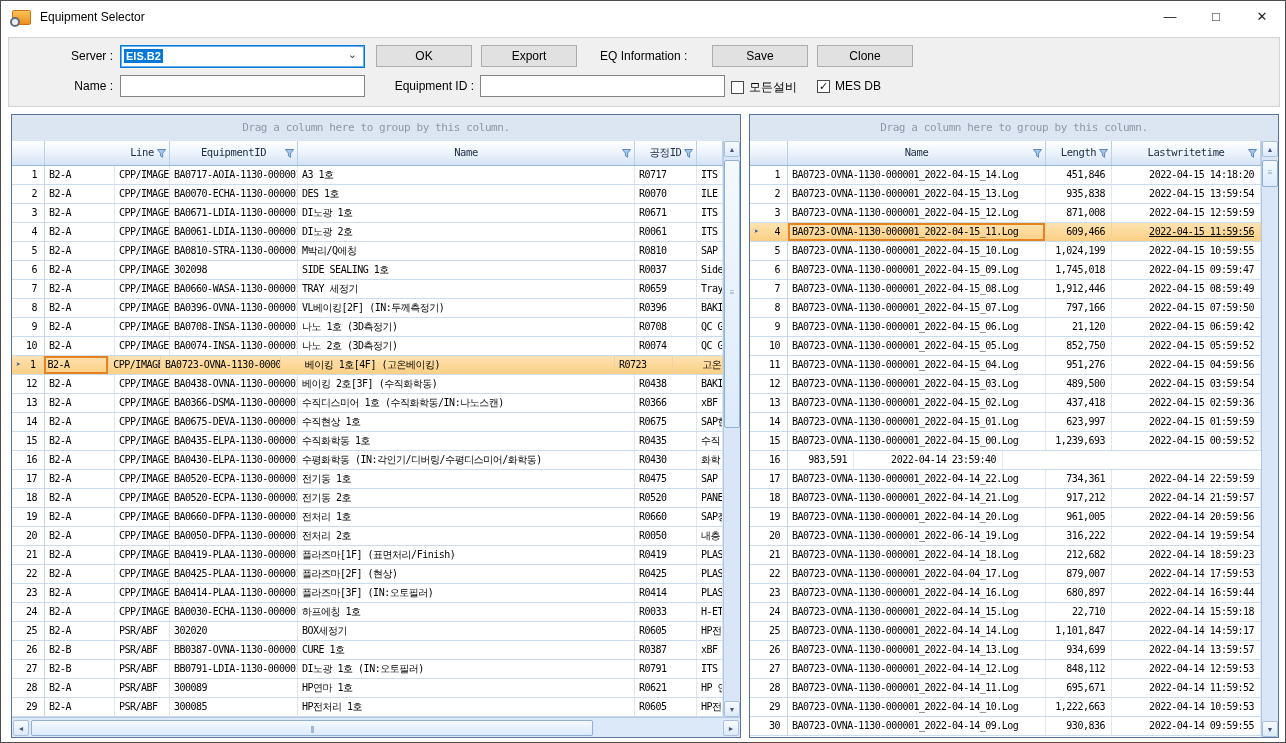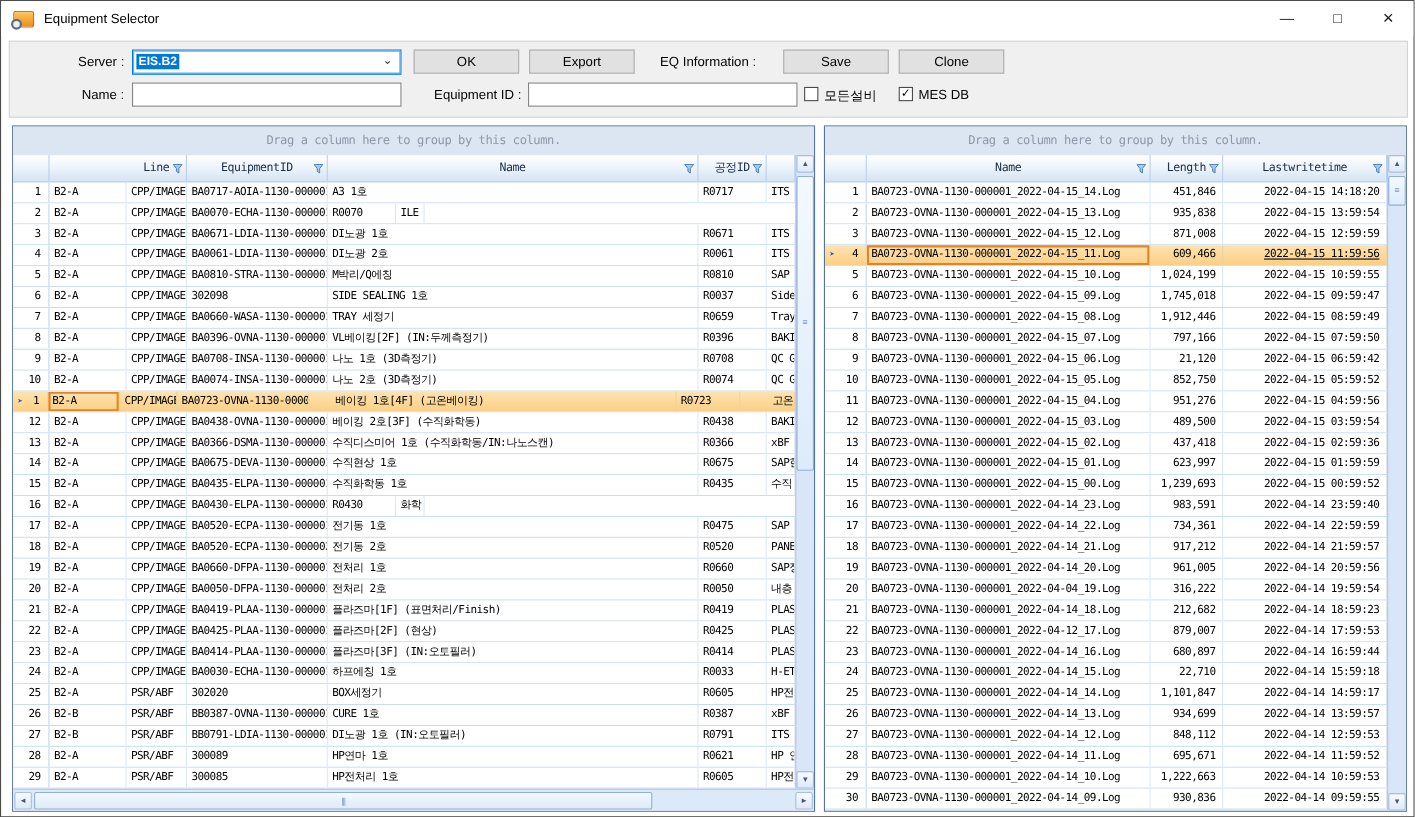--- a/index.html
+++ b/index.html
@@ -12,21 +12,21 @@
   .tb-spacer{flex:1;}
   .wbtn{width:46px;height:32px;text-align:center;line-height:32px;font-size:13px;color:#1a1a1a;cursor:default;}
   
   .toolbar{position:absolute;left:7px;top:36px;width:1272px;height:70px;background:#f0f0f0;border:1px solid #d4d4d4;box-sizing:border-box;}
   .lbl{position:absolute;font-size:12px;line-height:22px;color:#000;}
   .btn{position:absolute;height:22px;background:#e1e1e1;border:1px solid #adadad;box-sizing:border-box;font-size:12px;text-align:center;line-height:20px;color:#000;}
   .input{position:absolute;height:22px;background:#fff;border:1px solid #848484;box-sizing:border-box;}
   .combo{position:absolute;left:111px;top:7px;width:245px;height:23px;background:#fff;border:1px solid #0078d7;box-shadow:0 0 0 1px #66aef0 inset;box-sizing:border-box;}
   .combo .val{position:absolute;left:3px;top:3px;background:#0078d7;color:#fff;font-size:11px;line-height:14px;padding:0 2px;font-weight:bold;}
   .combo .chev{position:absolute;right:7px;top:2px;color:#454545;font-size:11px;}
-  .cb{position:absolute;top:41px;display:flex;}
+  .cb{position:absolute;top:41px;display:flex;align-items:center;}
   .cb .box{width:13px;height:13px;background:#fff;border:1px solid #4a4a4a;box-sizing:border-box;text-align:center;line-height:11px;font-size:11px;color:#111;}
   .cb .cblabel{margin-left:5px;font-size:12px;color:#000;}
   
   .grid{position:absolute;top:113px;background:#fff;border:1px solid #56749a;box-sizing:border-box;overflow:hidden;}
   .grid-left{left:10px;width:730px;height:624px;}
   .grid-right{left:748px;width:530px;height:624px;}
   .group-band{position:absolute;left:0;top:0;right:0;height:26px;background:#dce6f3;border-bottom:1px solid #b5c6dc;color:#8d97a8;
     font:11px "DejaVu Sans Mono",monospace;letter-spacing:-0.4px;text-align:center;line-height:25px;}
   .hdr-row{position:absolute;left:0;top:26px;height:25px;display:flex;background:linear-gradient(#ffffff,#ecf3fc 50%,#d4e3f5);border-bottom:1px solid #9db9da;box-sizing:border-box;}
   .hcell{position:relative;box-sizing:border-box;border-right:1px solid #bcd0e8;font:10.5px "DejaVu Sans Mono",monospace;letter-spacing:-0.4px;color:#20304a;text-align:center;line-height:23px;white-space:nowrap;overflow:hidden;}
@@ -120,20 +120,21 @@
           <div class="gcell " style="width: 128px;"><span>BA0717-AOIA-1130-000001</span></div>
           <div class="gcell " style="width: 337px;"><span>A3 1호</span></div>
           <div class="gcell " style="width: 62px;"><span>R0717</span></div>
           <div class="gcell " style="width: 26px;"><span>ITS</span></div>
         </div>
         <div class="grow">
           <div class="gcell num" style="width: 33px;"><span>2</span></div>
           <div class="gcell " style="width: 70px;"><span>B2-A</span></div>
           <div class="gcell " style="width: 55px;"><span>CPP/IMAGE</span></div>
           <div class="gcell " style="width: 128px;"><span>BA0070-ECHA-1130-000001</span></div>
+          <div class="gcell " style="width: 337px;"><span>DES 1호</span></div>
           <div class="gcell " style="width: 62px;"><span>R0070</span></div>
           <div class="gcell " style="width: 26px;"><span>ILE</span></div>
         </div>
         <div class="grow">
           <div class="gcell num" style="width: 33px;"><span>3</span></div>
           <div class="gcell " style="width: 70px;"><span>B2-A</span></div>
           <div class="gcell " style="width: 55px;"><span>CPP/IMAGE</span></div>
           <div class="gcell " style="width: 128px;"><span>BA0671-LDIA-1130-000001</span></div>
           <div class="gcell " style="width: 337px;"><span>DI노광 1호</span></div>
           <div class="gcell " style="width: 62px;"><span>R0671</span></div>
@@ -245,20 +246,21 @@
           <div class="gcell " style="width: 128px;"><span>BA0435-ELPA-1130-000001</span></div>
           <div class="gcell " style="width: 337px;"><span>수직화학동 1호</span></div>
           <div class="gcell " style="width: 62px;"><span>R0435</span></div>
           <div class="gcell " style="width: 26px;"><span>수직</span></div>
         </div>
         <div class="grow">
           <div class="gcell num" style="width: 33px;"><span>16</span></div>
           <div class="gcell " style="width: 70px;"><span>B2-A</span></div>
           <div class="gcell " style="width: 55px;"><span>CPP/IMAGE</span></div>
           <div class="gcell " style="width: 128px;"><span>BA0430-ELPA-1130-000001</span></div>
+          <div class="gcell " style="width: 337px;"><span>수평화학동 (IN:각인기/디버링/수평디스미어/화학동)</span></div>
           <div class="gcell " style="width: 62px;"><span>R0430</span></div>
           <div class="gcell " style="width: 26px;"><span>화학</span></div>
         </div>
         <div class="grow">
           <div class="gcell num" style="width: 33px;"><span>17</span></div>
           <div class="gcell " style="width: 70px;"><span>B2-A</span></div>
           <div class="gcell " style="width: 55px;"><span>CPP/IMAGE</span></div>
           <div class="gcell " style="width: 128px;"><span>BA0520-ECPA-1130-000001</span></div>
           <div class="gcell " style="width: 337px;"><span>전기동 1호</span></div>
           <div class="gcell " style="width: 62px;"><span>R0475</span></div>
@@ -485,21 +487,20 @@
           <div class="gcell r" style="width: 149px;"><span>2022-04-15 01:59:59</span></div>
         </div>
         <div class="grow">
           <div class="gcell num" style="width: 38px;"><span>15</span></div>
           <div class="gcell " style="width: 258px;"><span>BA0723-OVNA-1130-000001_2022-04-15_00.Log</span></div>
           <div class="gcell r" style="width: 66px;"><span>1,239,693</span></div>
           <div class="gcell r" style="width: 149px;"><span>2022-04-15 00:59:52</span></div>
         </div>
         <div class="grow">
           <div class="gcell num" style="width: 38px;"><span>16</span></div>
-          <div class="gcell " style="width: 258px;"><span>BA0723-OVNA-1130-000001_2022-04-14_23.Log</span></div>
           <div class="gcell r" style="width: 66px;"><span>983,591</span></div>
           <div class="gcell r" style="width: 149px;"><span>2022-04-14 23:59:40</span></div>
         </div>
         <div class="grow">
           <div class="gcell num" style="width: 38px;"><span>17</span></div>
           <div class="gcell " style="width: 258px;"><span>BA0723-OVNA-1130-000001_2022-04-14_22.Log</span></div>
           <div class="gcell r" style="width: 66px;"><span>734,361</span></div>
           <div class="gcell r" style="width: 149px;"><span>2022-04-14 22:59:59</span></div>
         </div>
         <div class="grow">
@@ -509,33 +510,33 @@
           <div class="gcell r" style="width: 149px;"><span>2022-04-14 21:59:57</span></div>
         </div>
         <div class="grow">
           <div class="gcell num" style="width: 38px;"><span>19</span></div>
           <div class="gcell " style="width: 258px;"><span>BA0723-OVNA-1130-000001_2022-04-14_20.Log</span></div>
           <div class="gcell r" style="width: 66px;"><span>961,005</span></div>
           <div class="gcell r" style="width: 149px;"><span>2022-04-14 20:59:56</span></div>
         </div>
         <div class="grow">
           <div class="gcell num" style="width: 38px;"><span>20</span></div>
-          <div class="gcell " style="width: 258px;"><span>BA0723-OVNA-1130-000001_2022-04-04_19.Log</span></div>
+          <div class="gcell " style="width: 258px;"><span>BA0723-OVNA-1130-000001_2022-06-14_19.Log</span></div>
           <div class="gcell r" style="width: 66px;"><span>316,222</span></div>
           <div class="gcell r" style="width: 149px;"><span>2022-04-14 19:59:54</span></div>
         </div>
         <div class="grow">
           <div class="gcell num" style="width: 38px;"><span>21</span></div>
           <div class="gcell " style="width: 258px;"><span>BA0723-OVNA-1130-000001_2022-04-14_18.Log</span></div>
           <div class="gcell r" style="width: 66px;"><span>212,682</span></div>
           <div class="gcell r" style="width: 149px;"><span>2022-04-14 18:59:23</span></div>
         </div>
         <div class="grow">
           <div class="gcell num" style="width: 38px;"><span>22</span></div>
-          <div class="gcell " style="width: 258px;"><span>BA0723-OVNA-1130-000001_2022-04-12_17.Log</span></div>
+          <div class="gcell " style="width: 258px;"><span>BA0723-OVNA-1130-000001_2022-04-04_17.Log</span></div>
           <div class="gcell r" style="width: 66px;"><span>879,007</span></div>
           <div class="gcell r" style="width: 149px;"><span>2022-04-14 17:59:53</span></div>
         </div>
         <div class="grow">
           <div class="gcell num" style="width: 38px;"><span>23</span></div>
           <div class="gcell " style="width: 258px;"><span>BA0723-OVNA-1130-000001_2022-04-14_16.Log</span></div>
           <div class="gcell r" style="width: 66px;"><span>680,897</span></div>
           <div class="gcell r" style="width: 149px;"><span>2022-04-14 16:59:44</span></div>
         </div>
         <div class="grow">

